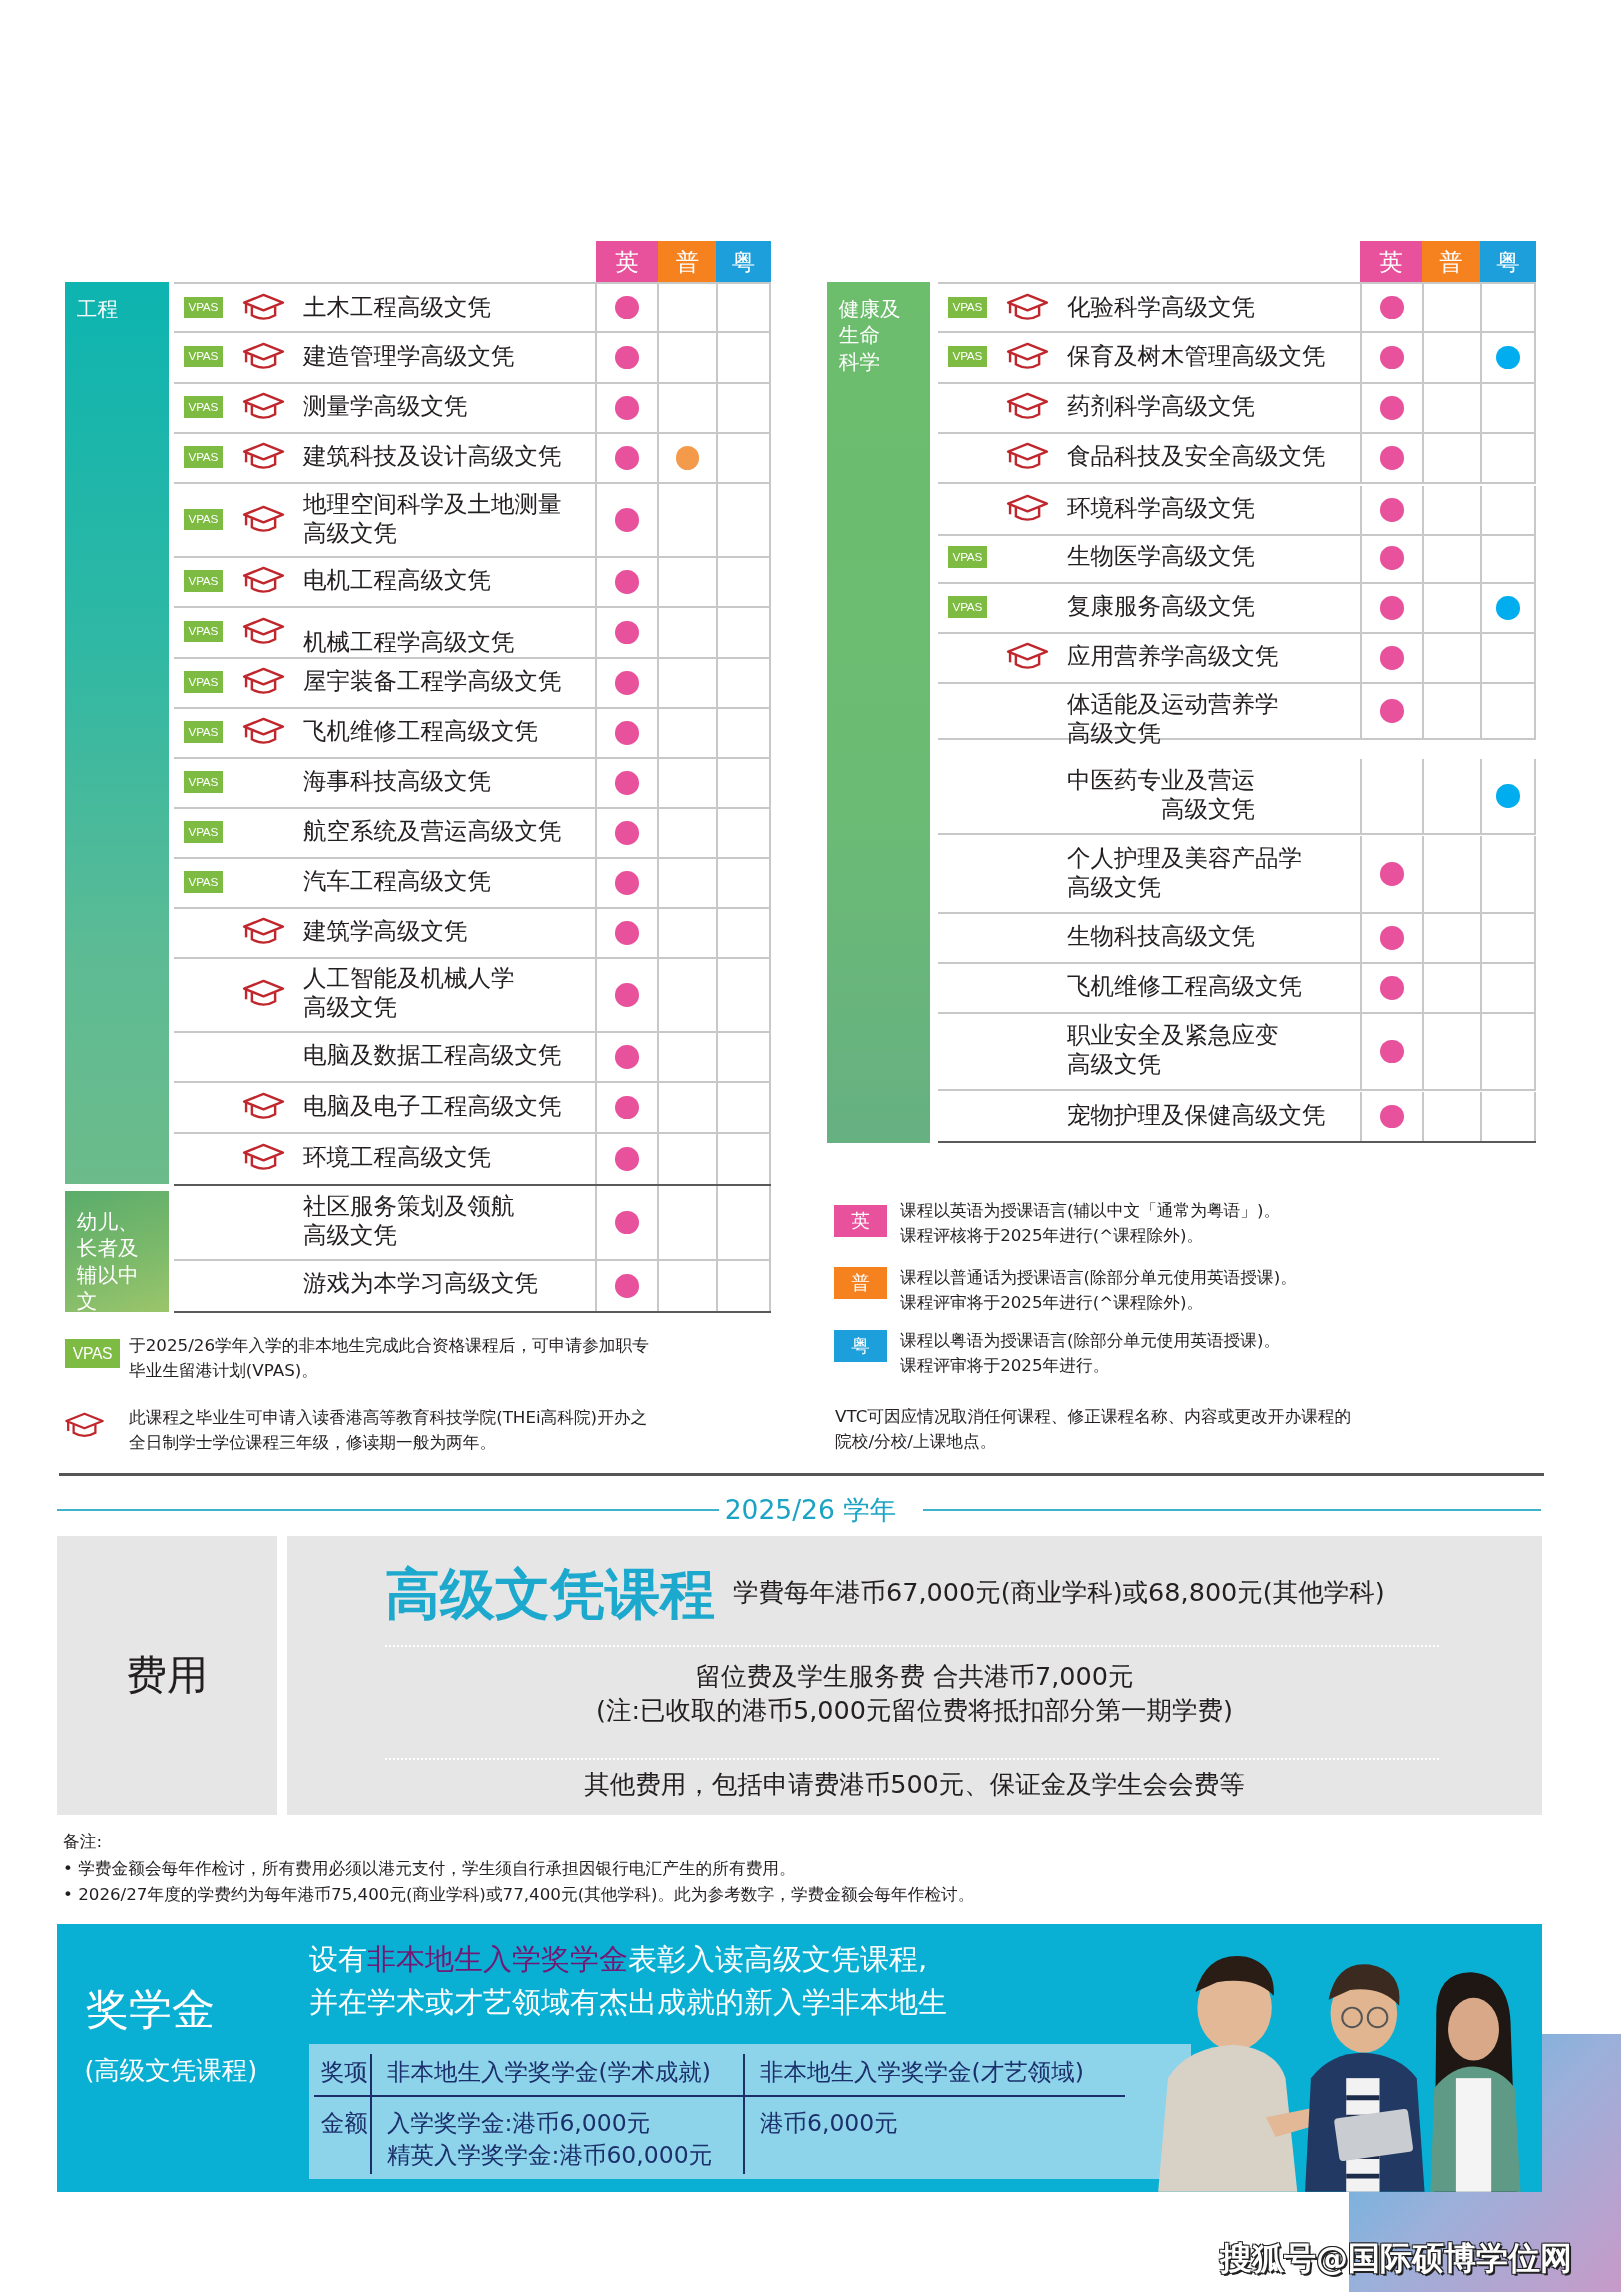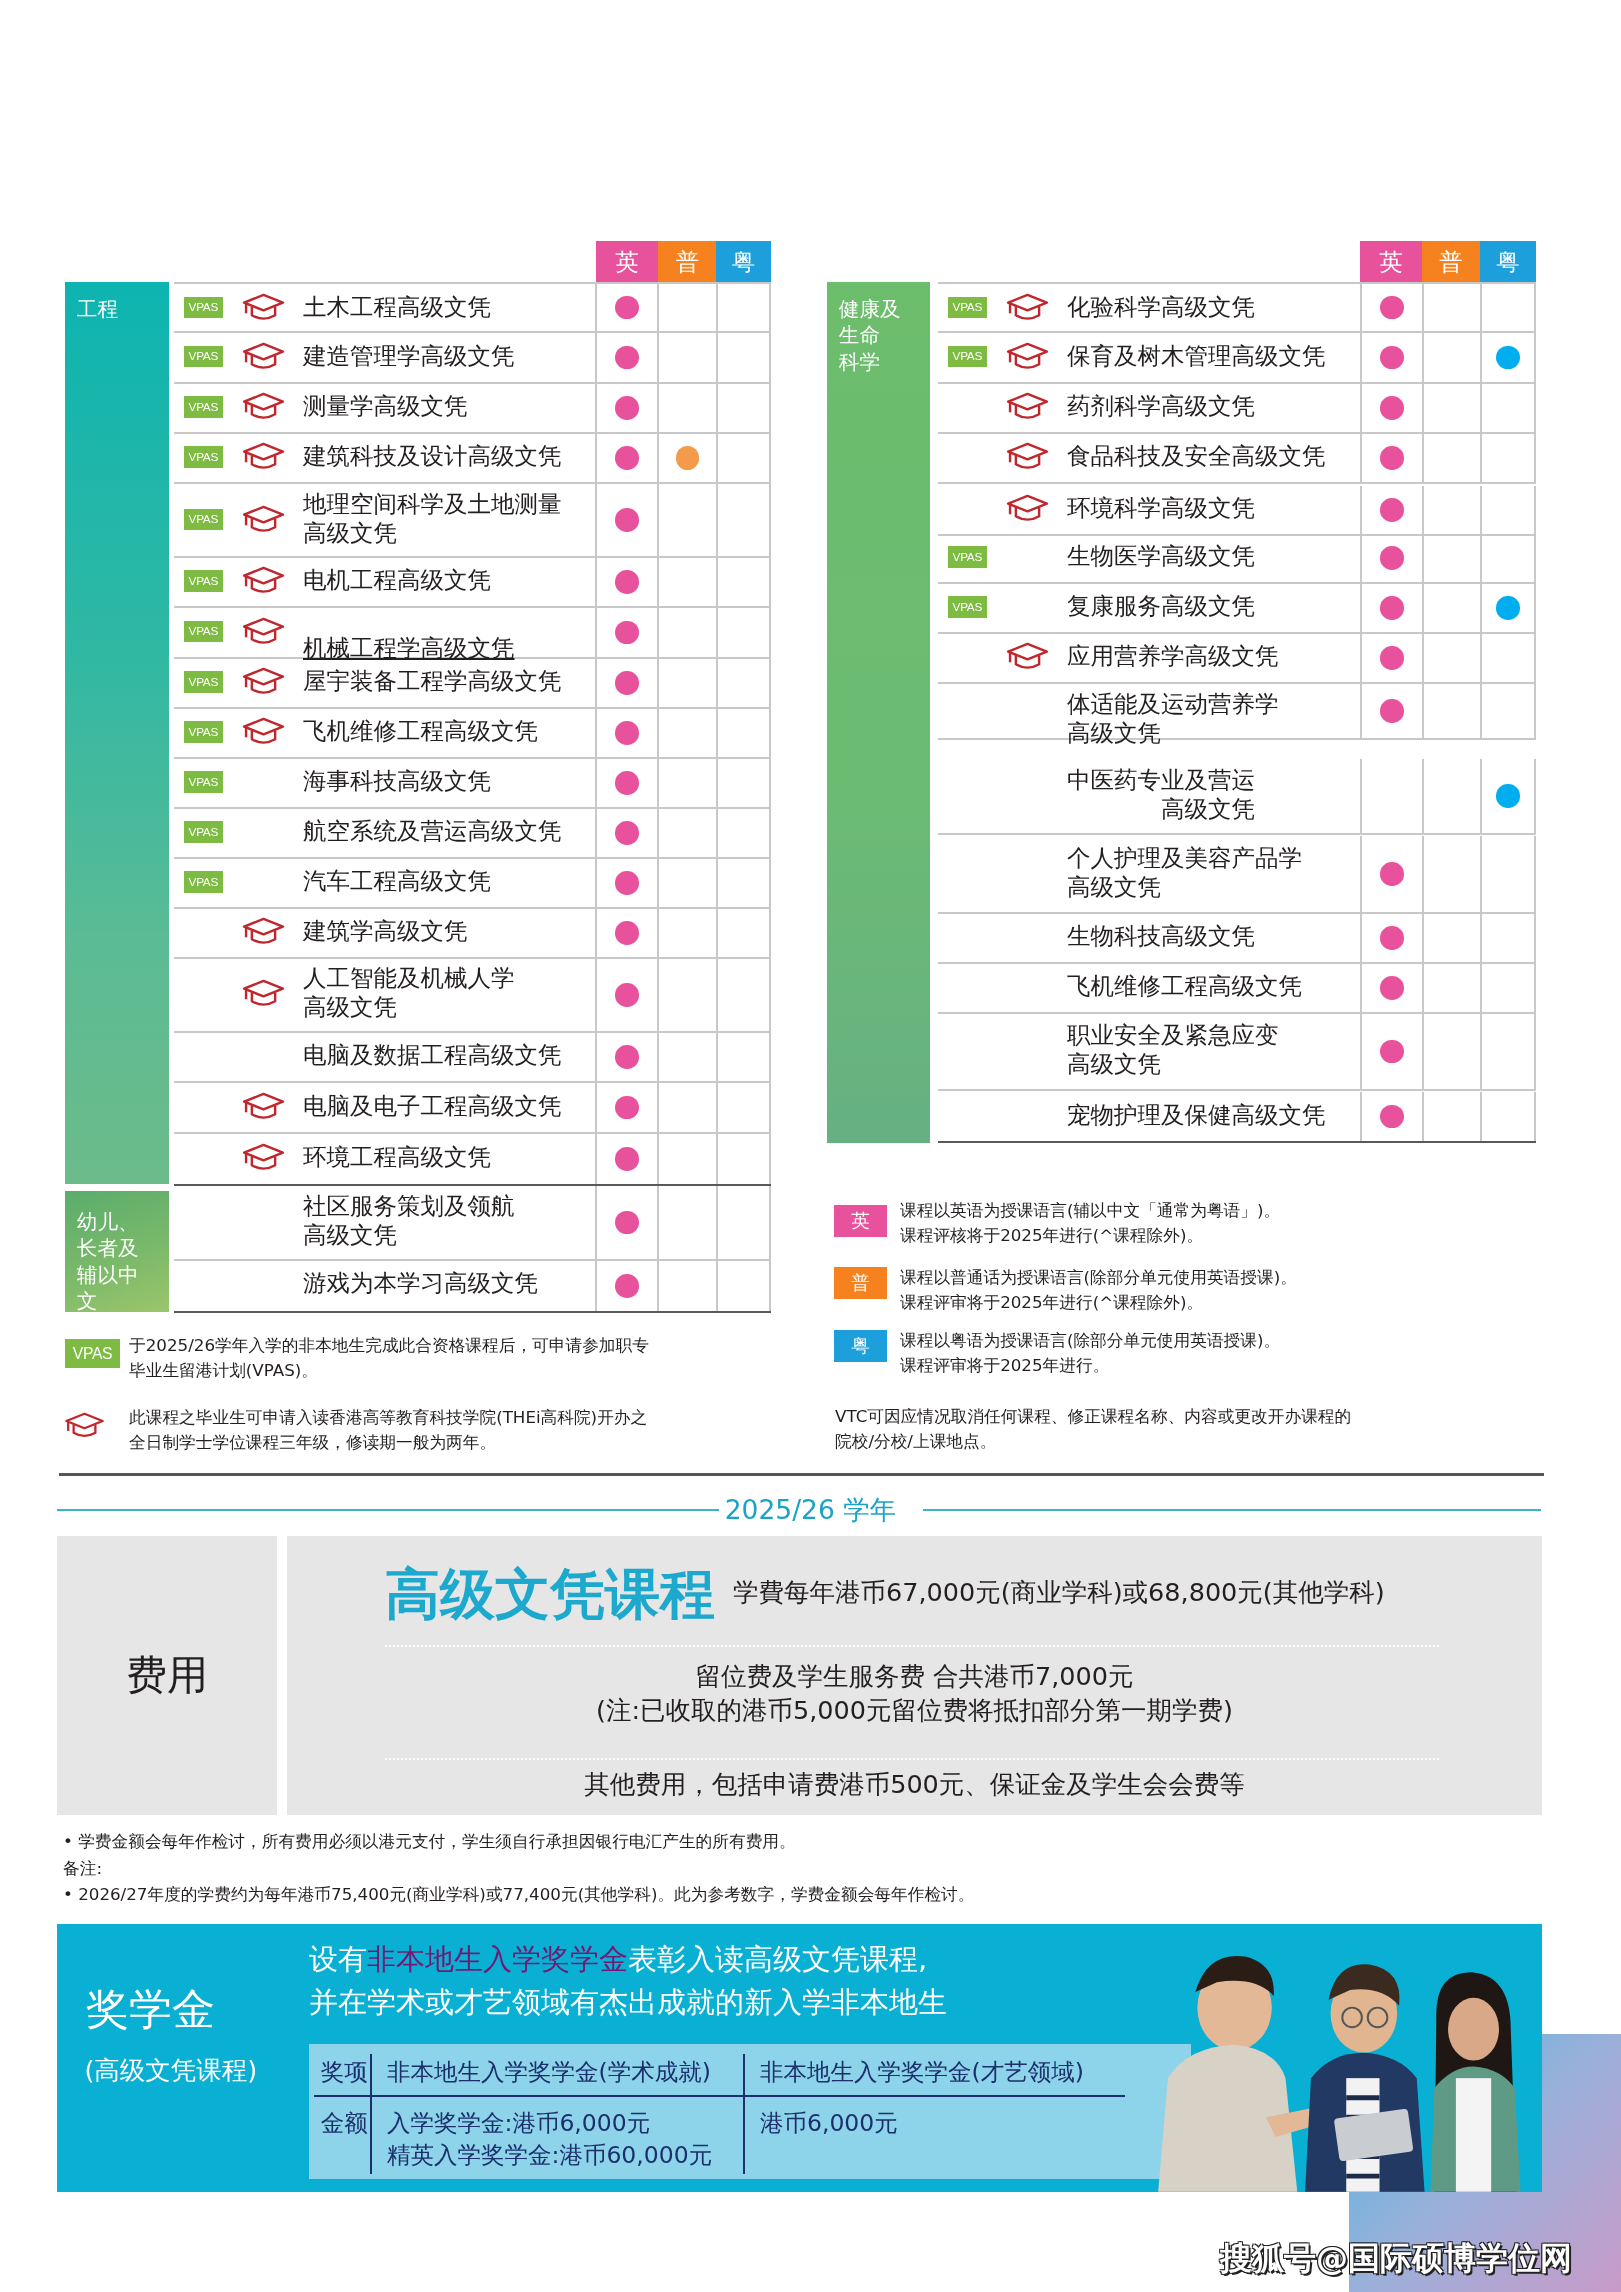--- a/index.html
+++ b/index.html
@@ -187,21 +187,21 @@
       <div class="cell" style="left:483px;width:59px;"></div>
       <div class="cell last" style="left:542px;width:55px;"></div>
     </div>
     <div class="row" style="top:326px;height:51px;width:597px;">
       <div class="vpas" style="left:9.8px;top:12.7px;">VPAS</div>
       <svg class="cap" style="left:67px;top:7.8px;" viewBox="0 0 46 32">
         <path d="M3 11 L23 3 L43 11 L23 19 Z" fill="none" stroke="#c0272d" stroke-width="2.5" stroke-linejoin="round"></path>
         <path d="M11 15 L11 24 Q23 31 35 24 L35 15" fill="none" stroke="#c0272d" stroke-width="2.5"></path>
         <path d="M5 12 L5 22" stroke="#c0272d" stroke-width="2.5"></path>
       </svg>
-      <div class="cname" style="left:129px;top:26px;text-decoration:underline;">
+      <div class="cname" style="left:129px;top:20px;">
         <div>机械工程学高级文凭</div>
       </div>
       <div class="cell" style="left:421px;width:62px;">
         <div class="dot en"></div>
       </div>
       <div class="cell" style="left:483px;width:59px;"></div>
       <div class="cell last" style="left:542px;width:55px;"></div>
     </div>
     <div class="row" style="top:377px;height:50px;width:597px;">
       <div class="vpas" style="left:9.8px;top:12.3px;">VPAS</div>
@@ -628,22 +628,22 @@
   <div class="dotted" style="top:109px;"></div>
   <div class="fee-center" style="top:123px;">
     <div>留位费及学生服务费  合共港币7,000元</div>
     <div>(注:已收取的港币5,000元留位费将抵扣部分第一期学费)</div>
   </div>
   <div class="dotted" style="top:222px;"></div>
   <div class="fee-center" style="top:231px;">其他费用，包括申请费港币500元、保证金及学生会会费等</div>
 </div>
 
 <div class="notes">
+  <div>备注:</div>
   <div>• 学费金额会每年作检讨，所有费用必须以港元支付，学生须自行承担因银行电汇产生的所有费用。</div>
-  <div>备注:</div>
   <div>• 2026/27年度的学费约为每年港币75,400元(商业学科)或77,400元(其他学科)。此为参考数字，学费金额会每年作检讨。</div>
 </div>
 
 <div class="grad-sq"></div>
 <div class="sch">
   <div class="sch-title">奖学金</div>
   <div class="sch-sub">(高级文凭课程)</div>
   <div class="sch-head">
     <div><span>设有</span><span class="hl">非本地生入学奖学金</span><span>表彰入读高级文凭课程,</span></div>
     <div>并在学术或才艺领域有杰出成就的新入学非本地生</div>

